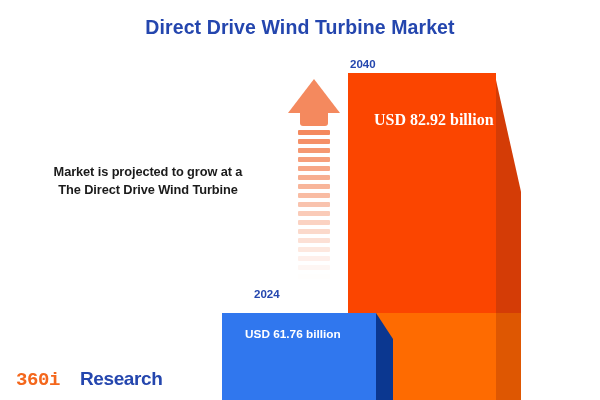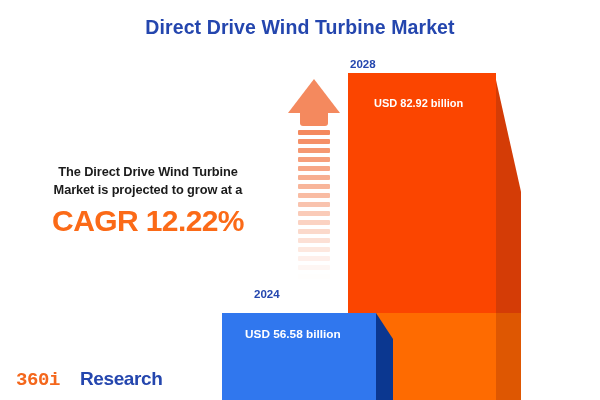--- a/index.html
+++ b/index.html
@@ -188,45 +188,45 @@
     left: 222px;
     top: 288px;
     font-size: 11.5px;
     font-weight: bold;
     color: #2446AE;
     margin-left: 32px;
   }
   .value-2032 {
     position: absolute;
     left: 374px;
-    top: 97px;
-    font-size: 11px;
+    top: 111px;
+    font-size: 16px;
     font-weight: bold;
     color: #ffffff;
+    font-family: Liberation Serif, serif;
   }
   .value-2024 {
     position: absolute;
     left: 245px;
     top: 327px;
     font-size: 11.8px;
     font-weight: bold;
     color: #ffffff;
   }
 </style>
 </head>
 <body>
 
 <div class="canvas">
 
   <div class="chart-title">Direct Drive Wind Turbine Market</div>
 
   <div class="statement">
+    <div class="statement-line">Market is projected to grow at a</div>
     <div class="statement-line">The Direct Drive Wind Turbine</div>
-    <div class="statement-line">Market is projected to grow at a</div>
-    <div class="cagr">CAGR 12.22%</div>
   </div>
 
   <div class="arrow-wrap">
     <div class="arrow-head"></div>
     <div class="arrow-neck"></div>
     <div class="arrow-stripes" id="arrow-stripes">
         <div class="stripe" style="background: rgb(244, 137, 94);"></div>
         <div class="stripe" style="background: rgba(244, 137, 94, 0.937);"></div>
         <div class="stripe" style="background: rgba(244, 137, 94, 0.875);"></div>
         <div class="stripe" style="background: rgba(244, 137, 94, 0.816);"></div>
@@ -249,23 +249,23 @@
 
   <div class="bar-2032-top"></div>
   <div class="bar-2032-front"></div>
   <div class="bar-2032-front-lower"></div>
   <div class="bar-2032-side"></div>
   <div class="bar-2032-side-lower"></div>
 
   <div class="bar-2024-front"></div>
   <div class="bar-2024-side"></div>
 
-  <div class="year-2032">2028</div>
+  <div class="year-2032">2040</div>
   <div class="value-2032">USD 82.92 billion</div>
 
   <div class="year-2024">2024</div>
-  <div class="value-2024">USD 56.58 billion</div>
+  <div class="value-2024">USD 61.76 billion</div>
 
   <div class="logo">
     <span class="logo-360i">360i</span><span class="logo-research">Research</span>
   </div>
 
 </div>
 
 </body></html>

